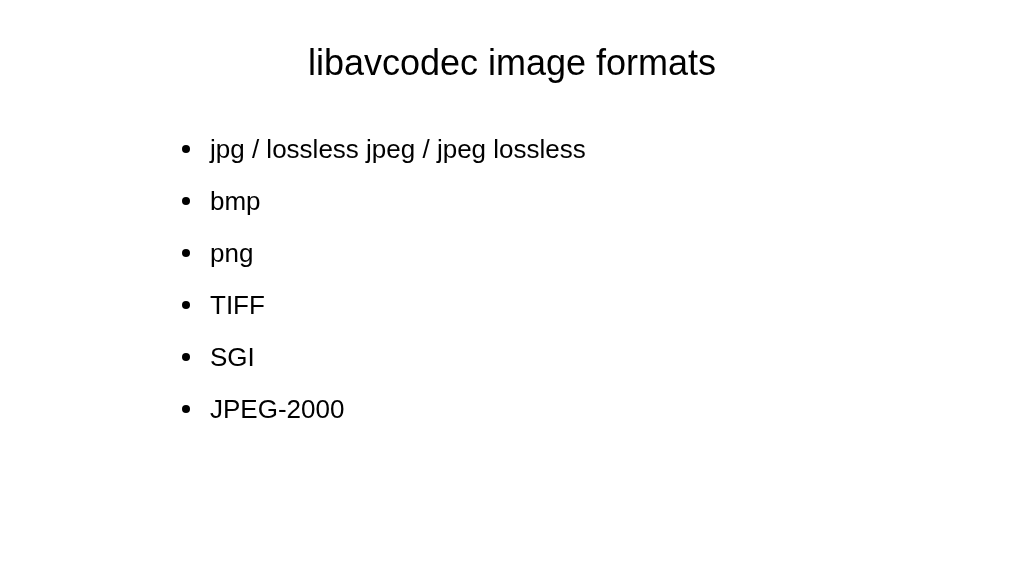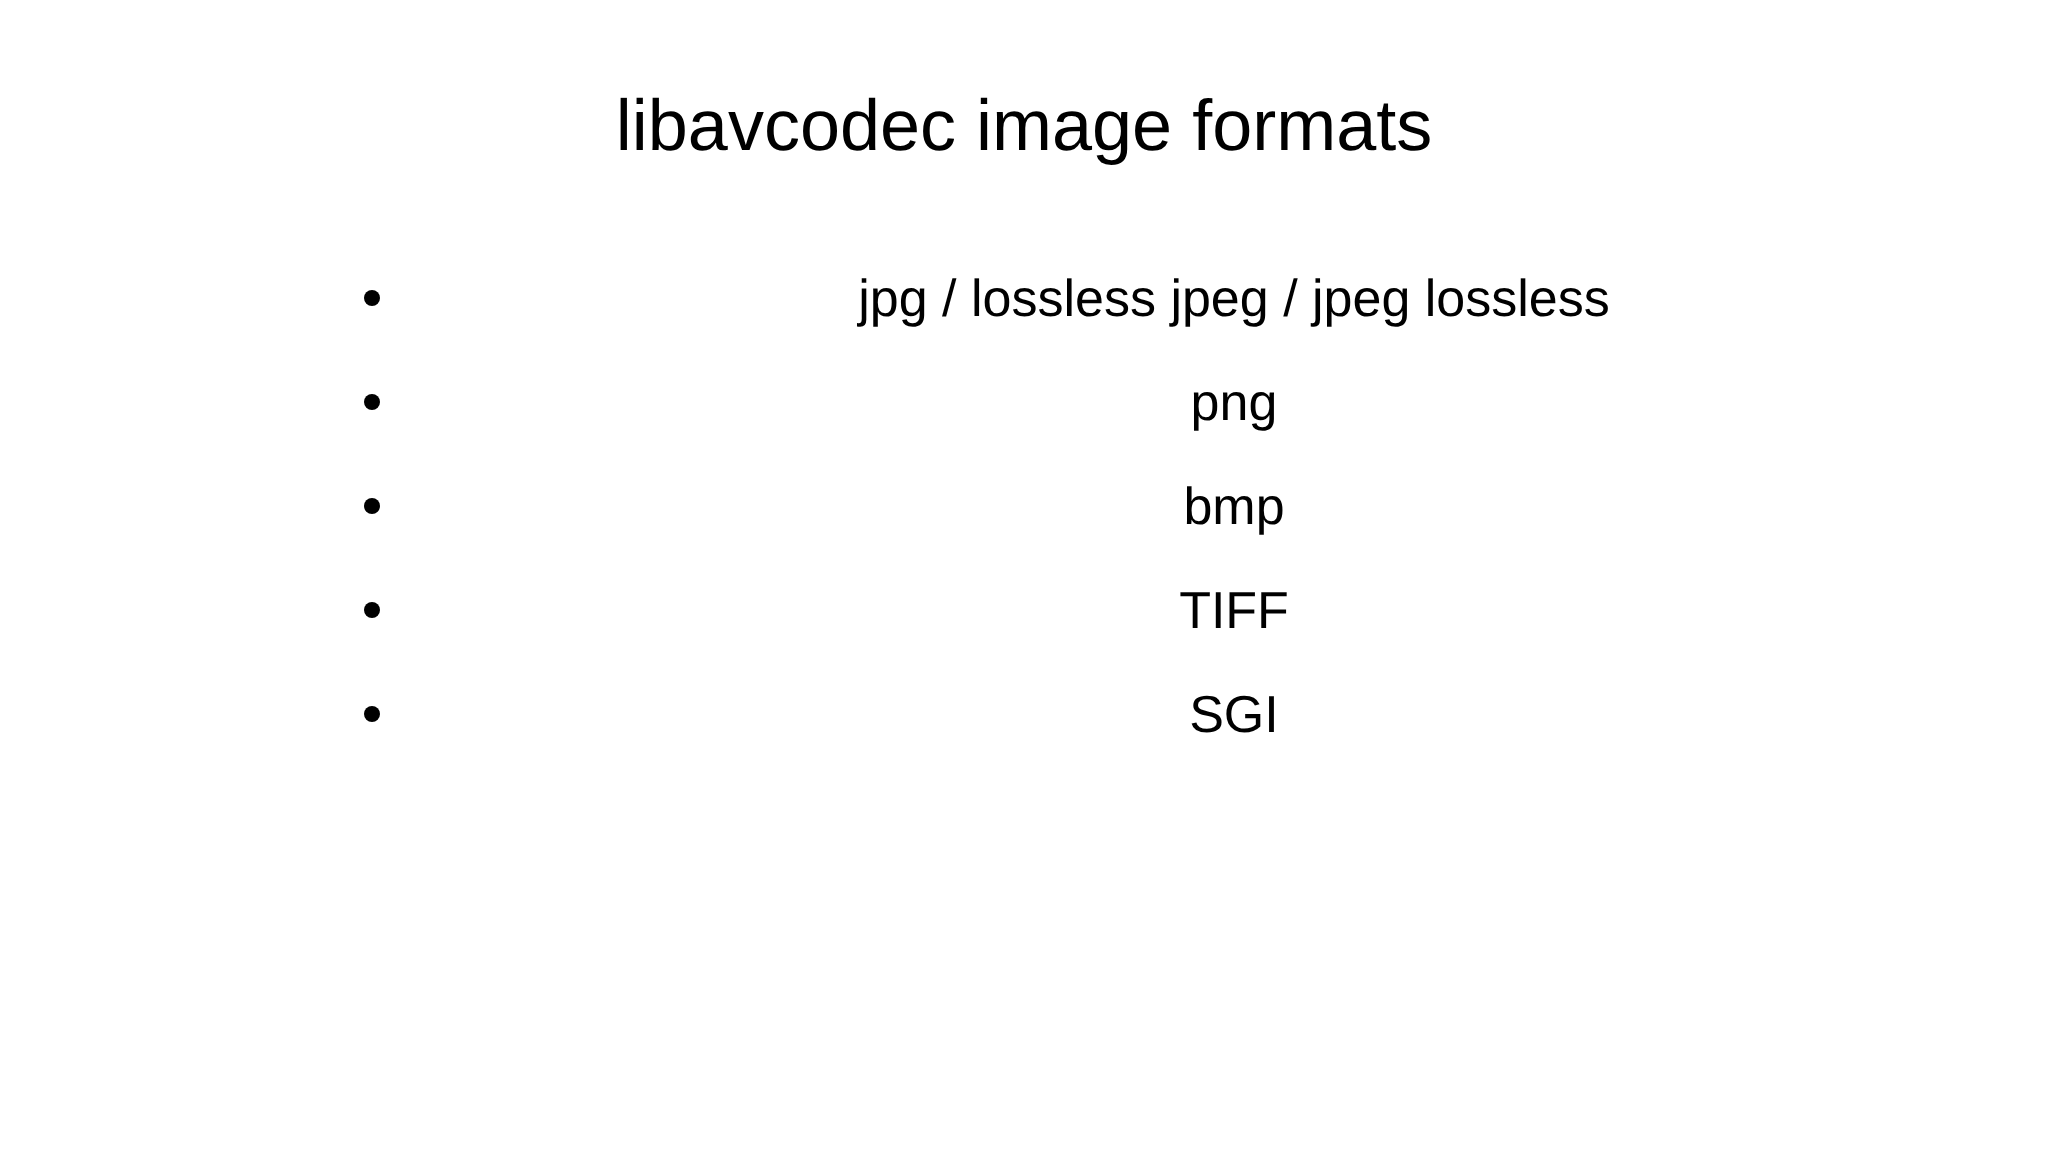--- a/index.html
+++ b/index.html
@@ -29,21 +29,20 @@
     .list {
       list-style: none;
       padding-left: 182px;
     }
     .list-item {
       font-size: 26px;
       line-height: 1;
       margin-bottom: 26px;
       position: relative;
       padding-left: 28px;
-      text-align: center;
     }
     .bullet {
       position: absolute;
       left: 0;
       top: 50%;
       transform: translateY(-50%);
       width: 8px;
       height: 8px;
       background: #000000;
       border-radius: 50%;
@@ -54,28 +53,32 @@
 
 <div class="slide">
   <h1 class="title">libavcodec image formats</h1>
   <ul class="list">
     <li class="list-item">
       <span class="bullet"></span>
       <span>jpg / lossless jpeg / jpeg lossless</span>
     </li>
     <li class="list-item">
       <span class="bullet"></span>
-      <span>png</span>
+      <span>bmp</span>
     </li>
     <li class="list-item">
       <span class="bullet"></span>
-      <span>bmp</span>
+      <span>png</span>
     </li>
     <li class="list-item">
       <span class="bullet"></span>
       <span>TIFF</span>
     </li>
     <li class="list-item">
       <span class="bullet"></span>
       <span>SGI</span>
     </li>
+    <li class="list-item">
+      <span class="bullet"></span>
+      <span>JPEG-2000</span>
+    </li>
   </ul>
 </div>
 
 </body></html>

